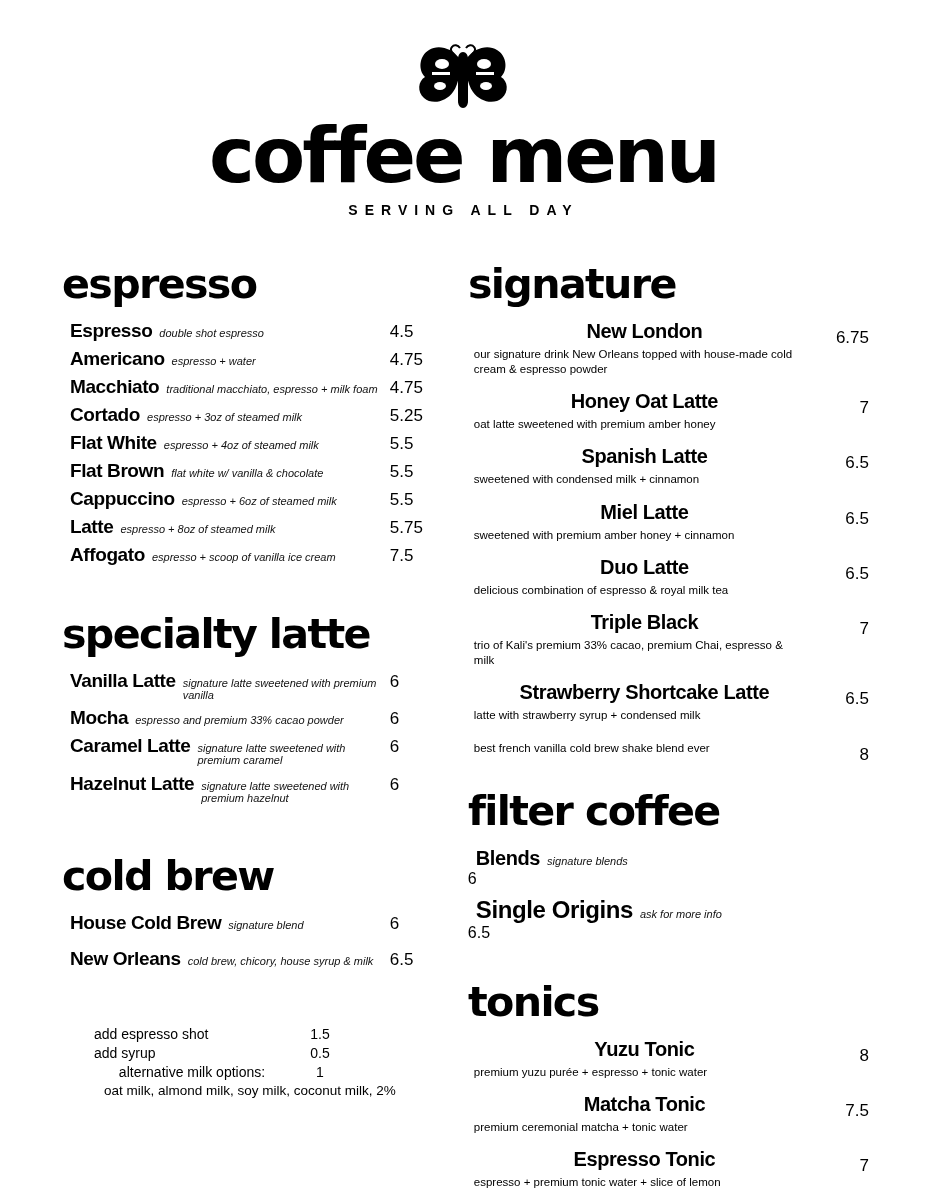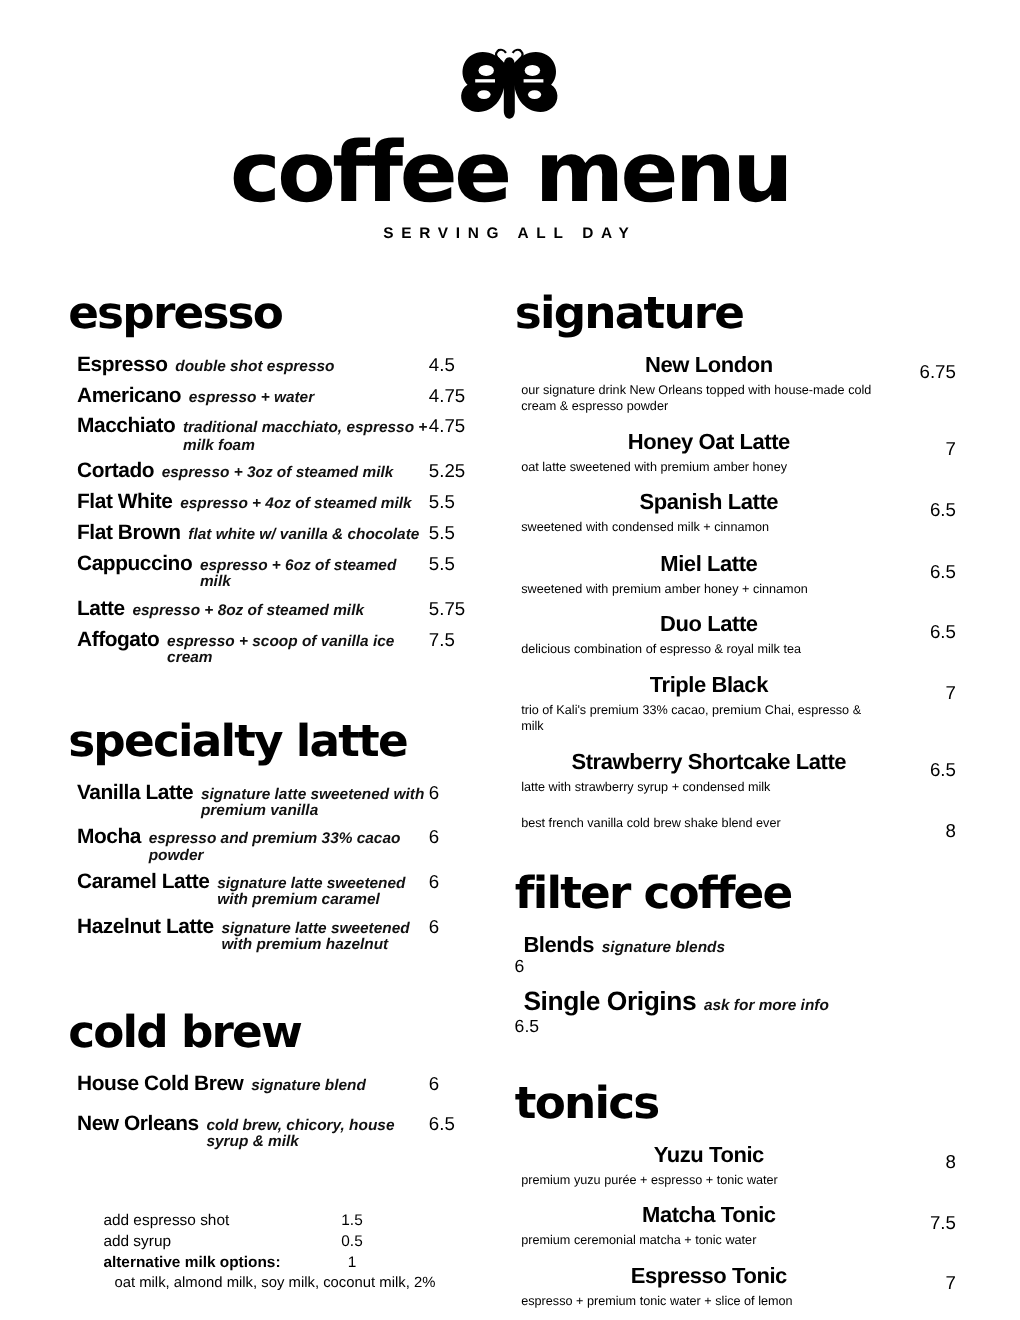--- a/index.html
+++ b/index.html
@@ -75,26 +75,25 @@
     align-items: baseline;
     padding-left: 8px;
   }
   .item-name {
     font-weight: 700;
     font-size: 19px;
     letter-spacing: -0.4px;
     white-space: nowrap;
   }
   .item-desc {
-    font-size: 14px;
+    font-size: 11px;
     font-style: italic;
     margin-left: 7px;
     color: #111;
     line-height: 1.1;
-    font-weight: bold;
   }
   .item-price {
     flex: 0 0 auto;
     font-size: 17px;
     text-align: left;
     min-width: 56px;
     padding-right: 4px;
   }
 
   
@@ -134,21 +133,21 @@
   .addon-row {
     display: flex;
     margin-bottom: 3px;
   }
   .addon-label { width: 196px; }
   .addon-val { width: 60px; text-align: center; }
   .addon-note {
     padding-left: 10px;
     font-size: 13.5px;
   }
-  .bold-label { font-weight: 700; }
+  .bold-label { font-weight: 400; text-align: center; }
 
   .filter-list .item-row { margin-bottom: 8px; flex-direction: column; }
   .filter-list .item-price { font-size: 16px; }
 </style>
 </head>
 <body>
 
 <div class="header">
   <span class="butterfly">
     <svg width="96" height="66" viewBox="0 0 96 66" xmlns="http://www.w3.org/2000/svg">

